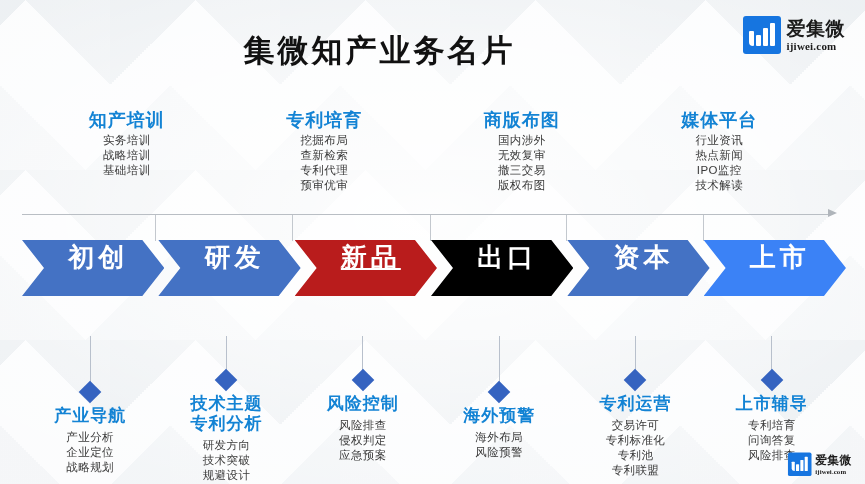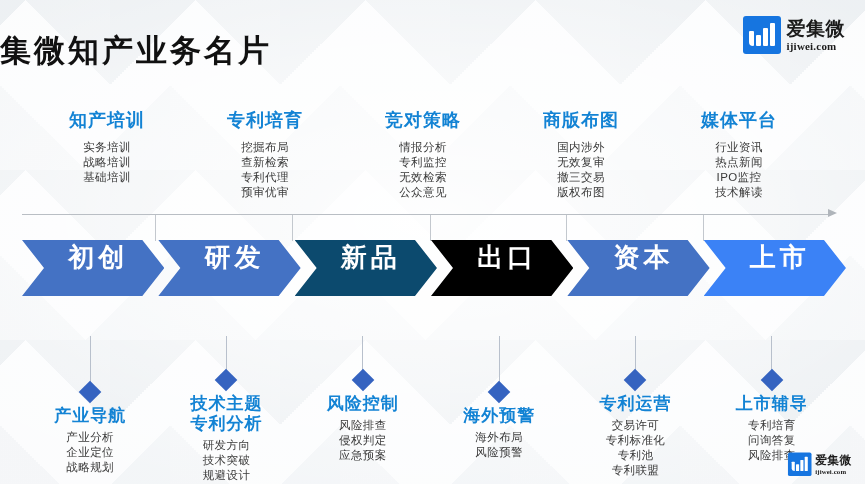--- a/index.html
+++ b/index.html
@@ -48,34 +48,34 @@
   .logo-mark i:nth-child(3){ height: 18px; }
   .logo-mark i:nth-child(4){ height: 23px; }
   .logo-text { display: flex; flex-direction: column; line-height: 1; }
   .logo-cn { font-size: 19px; font-weight: bold; color: #1b1b1b; letter-spacing: .5px; }
   .logo-en { font-size: 11px; font-weight: bold; color: #1b1b1b; letter-spacing: .2px; margin-top: 3px;
              font-family: "Liberation Serif", "DejaVu Serif", serif; }
 
   
   #page-title {
     position: absolute; top: 30px; left: 0; width: 759px;
-    text-align: left;
+    text-align: center;
     font-size: 31px; font-weight: bold; color: #111;
     letter-spacing: 3px;
   }
 
   
   #top-row {
     position: absolute; top: 108px; left: 28px; width: 790px;
     display: flex;
   }
   .top-cluster { flex: 1 1 0; text-align: center; }
   .top-cluster .cluster-title {
     font-size: 18px; font-weight: bold; color: #1383d4;
-    letter-spacing: 1px; margin-bottom: 8px;
+    letter-spacing: 1px; margin-bottom: 1px;
   }
   .top-cluster .cluster-item {
     font-size: 11.5px; color: #3a3a3a; line-height: 15px; letter-spacing: .4px;
   }
 
   
   #axis-line {
     position: absolute; left: 22px; top: 214px; width: 810px; height: 1px;
     background: #b9bec4;
   }
@@ -168,27 +168,20 @@
         <div class="cluster-item">基础培训</div>
       </div>
       <div class="top-cluster">
         <div class="cluster-title">专利培育</div>
         <div class="cluster-item">挖掘布局</div>
         <div class="cluster-item">查新检索</div>
         <div class="cluster-item">专利代理</div>
         <div class="cluster-item">预审优审</div>
       </div>
       <div class="top-cluster">
-        <div class="cluster-title">竞对策略</div>
-        <div class="cluster-item">情报分析</div>
-        <div class="cluster-item">专利监控</div>
-        <div class="cluster-item">无效检索</div>
-        <div class="cluster-item">公众意见</div>
-      </div>
-      <div class="top-cluster">
         <div class="cluster-title">商版布图</div>
         <div class="cluster-item">国内涉外</div>
         <div class="cluster-item">无效复审</div>
         <div class="cluster-item">撤三交易</div>
         <div class="cluster-item">版权布图</div>
       </div>
       <div class="top-cluster">
         <div class="cluster-title">媒体平台</div>
         <div class="cluster-item">行业资讯</div>
         <div class="cluster-item">热点新闻</div>
@@ -207,21 +200,21 @@
       <div class="axis-tick" style="left: 703px;"></div>
     </div>
 
   <div id="chevron-band">
       <div class="chevron" style="background: rgb(68, 114, 196);">
         <span class="chevron-label">初创</span>
       </div>
       <div class="chevron" style="background: rgb(68, 114, 196);">
         <span class="chevron-label">研发</span>
       </div>
-      <div class="chevron" style="background: #0c4a6e;">
+      <div class="chevron" style="background: #b91c1c; text-decoration: underline;">
         <span class="chevron-label">新品</span>
       </div>
       <div class="chevron" style="background: #000000;">
         <span class="chevron-label">出口</span>
       </div>
       <div class="chevron" style="background: rgb(68, 114, 196);">
         <span class="chevron-label">资本</span>
       </div>
       <div class="chevron" style="background: #3b82f6;">
         <span class="chevron-label">上市</span>

